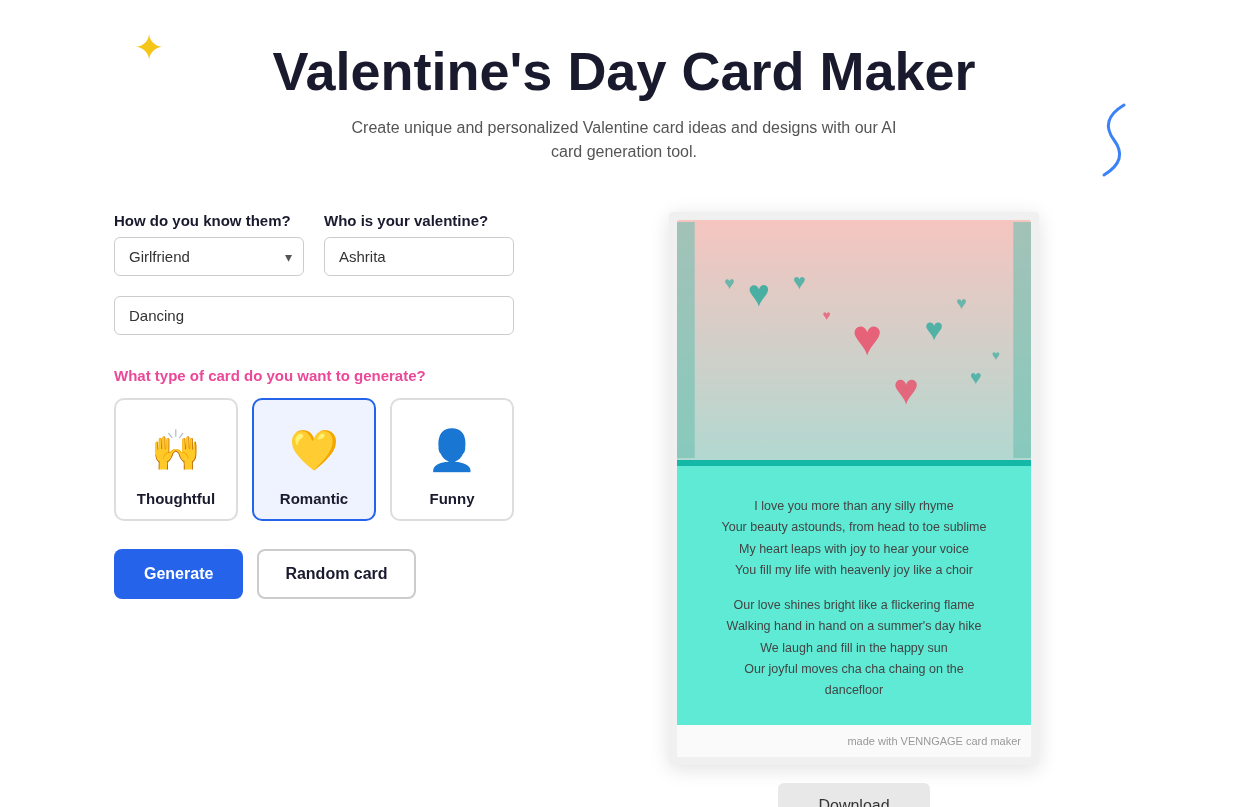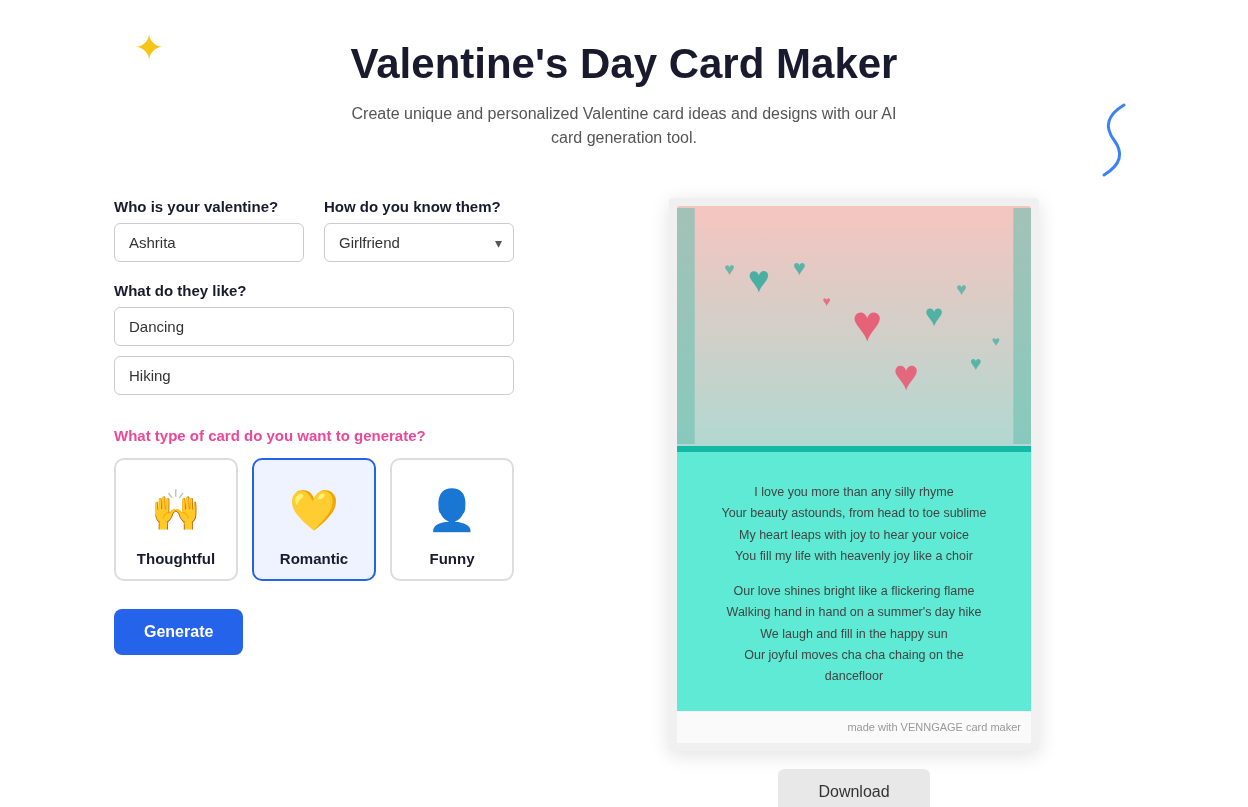--- a/index.html
+++ b/index.html
@@ -35,21 +35,21 @@
       height: 80px;
     }
 
     
     .header {
       text-align: center;
       margin-bottom: 48px;
       padding-top: 10px;
     }
     .header h1 {
-      font-size: 42px;
+      font-size: 54px;
       font-weight: 700;
       color: #1a1a2e;
       margin-bottom: 14px;
     }
     .header p {
       font-size: 16px;
       color: #555;
       max-width: 580px;
       margin: 0 auto;
       line-height: 1.5;
@@ -305,44 +305,42 @@
     <h1>Valentine's Day Card Maker</h1>
     <p>Create unique and personalized Valentine card ideas and designs with our AI card generation tool.</p>
   </div>
 
   <div class="main-content">
 
     <div class="form-panel">
 
       <div class="form-row">
         <div class="form-group half">
-          <label>Who is your valentine?</label>
-          <input type="text" value="Ashrita" style="">
-        </div>
-        <div class="form-group half">
           <label>How do you know them?</label>
           <div class="select-wrapper">
             <select>
               <option>Girlfriend</option>
               <option>Boyfriend</option>
               <option>Partner</option>
               <option>Spouse</option>
               <option>Crush</option>
               <option>Friend</option>
             </select>
             <span class="chevron">▾</span>
           </div>
         </div>
+        <div class="form-group half">
+          <label>Who is your valentine?</label>
+          <input type="text" value="Ashrita" style="">
+        </div>
       </div>
 
       <div class="form-group full">
-        <label>What do they like?</label>
         <div class="likes-row">
           <input type="text" value="Dancing" style="">
-          <input type="text" value="Hiking" style="">
         </div>
       </div>
 
       <div>
         <span class="section-label">What type of card do you want to generate?</span>
         <div class="card-types">
           <div class="card-type-option">
             <div class="emoji-icon" style="font-size:40px;">🙌</div>
             <span class="type-label">Thoughtful</span>
           </div>
@@ -352,20 +350,21 @@
           </div>
           <div class="card-type-option">
             <div class="emoji-icon" style="font-size:40px; color:#1a5fd4;">👤</div>
             <span class="type-label">Funny</span>
           </div>
         </div>
       </div>
 
       <div class="action-buttons">
         <button class="btn-generate">Generate</button>
+        <button class="btn-random">Random card</button>
       </div>
 
     </div>
 
     <div class="card-preview-panel">
 
       <div class="card-outer">
         <div class="card-inner">
 
           <div class="card-top">

